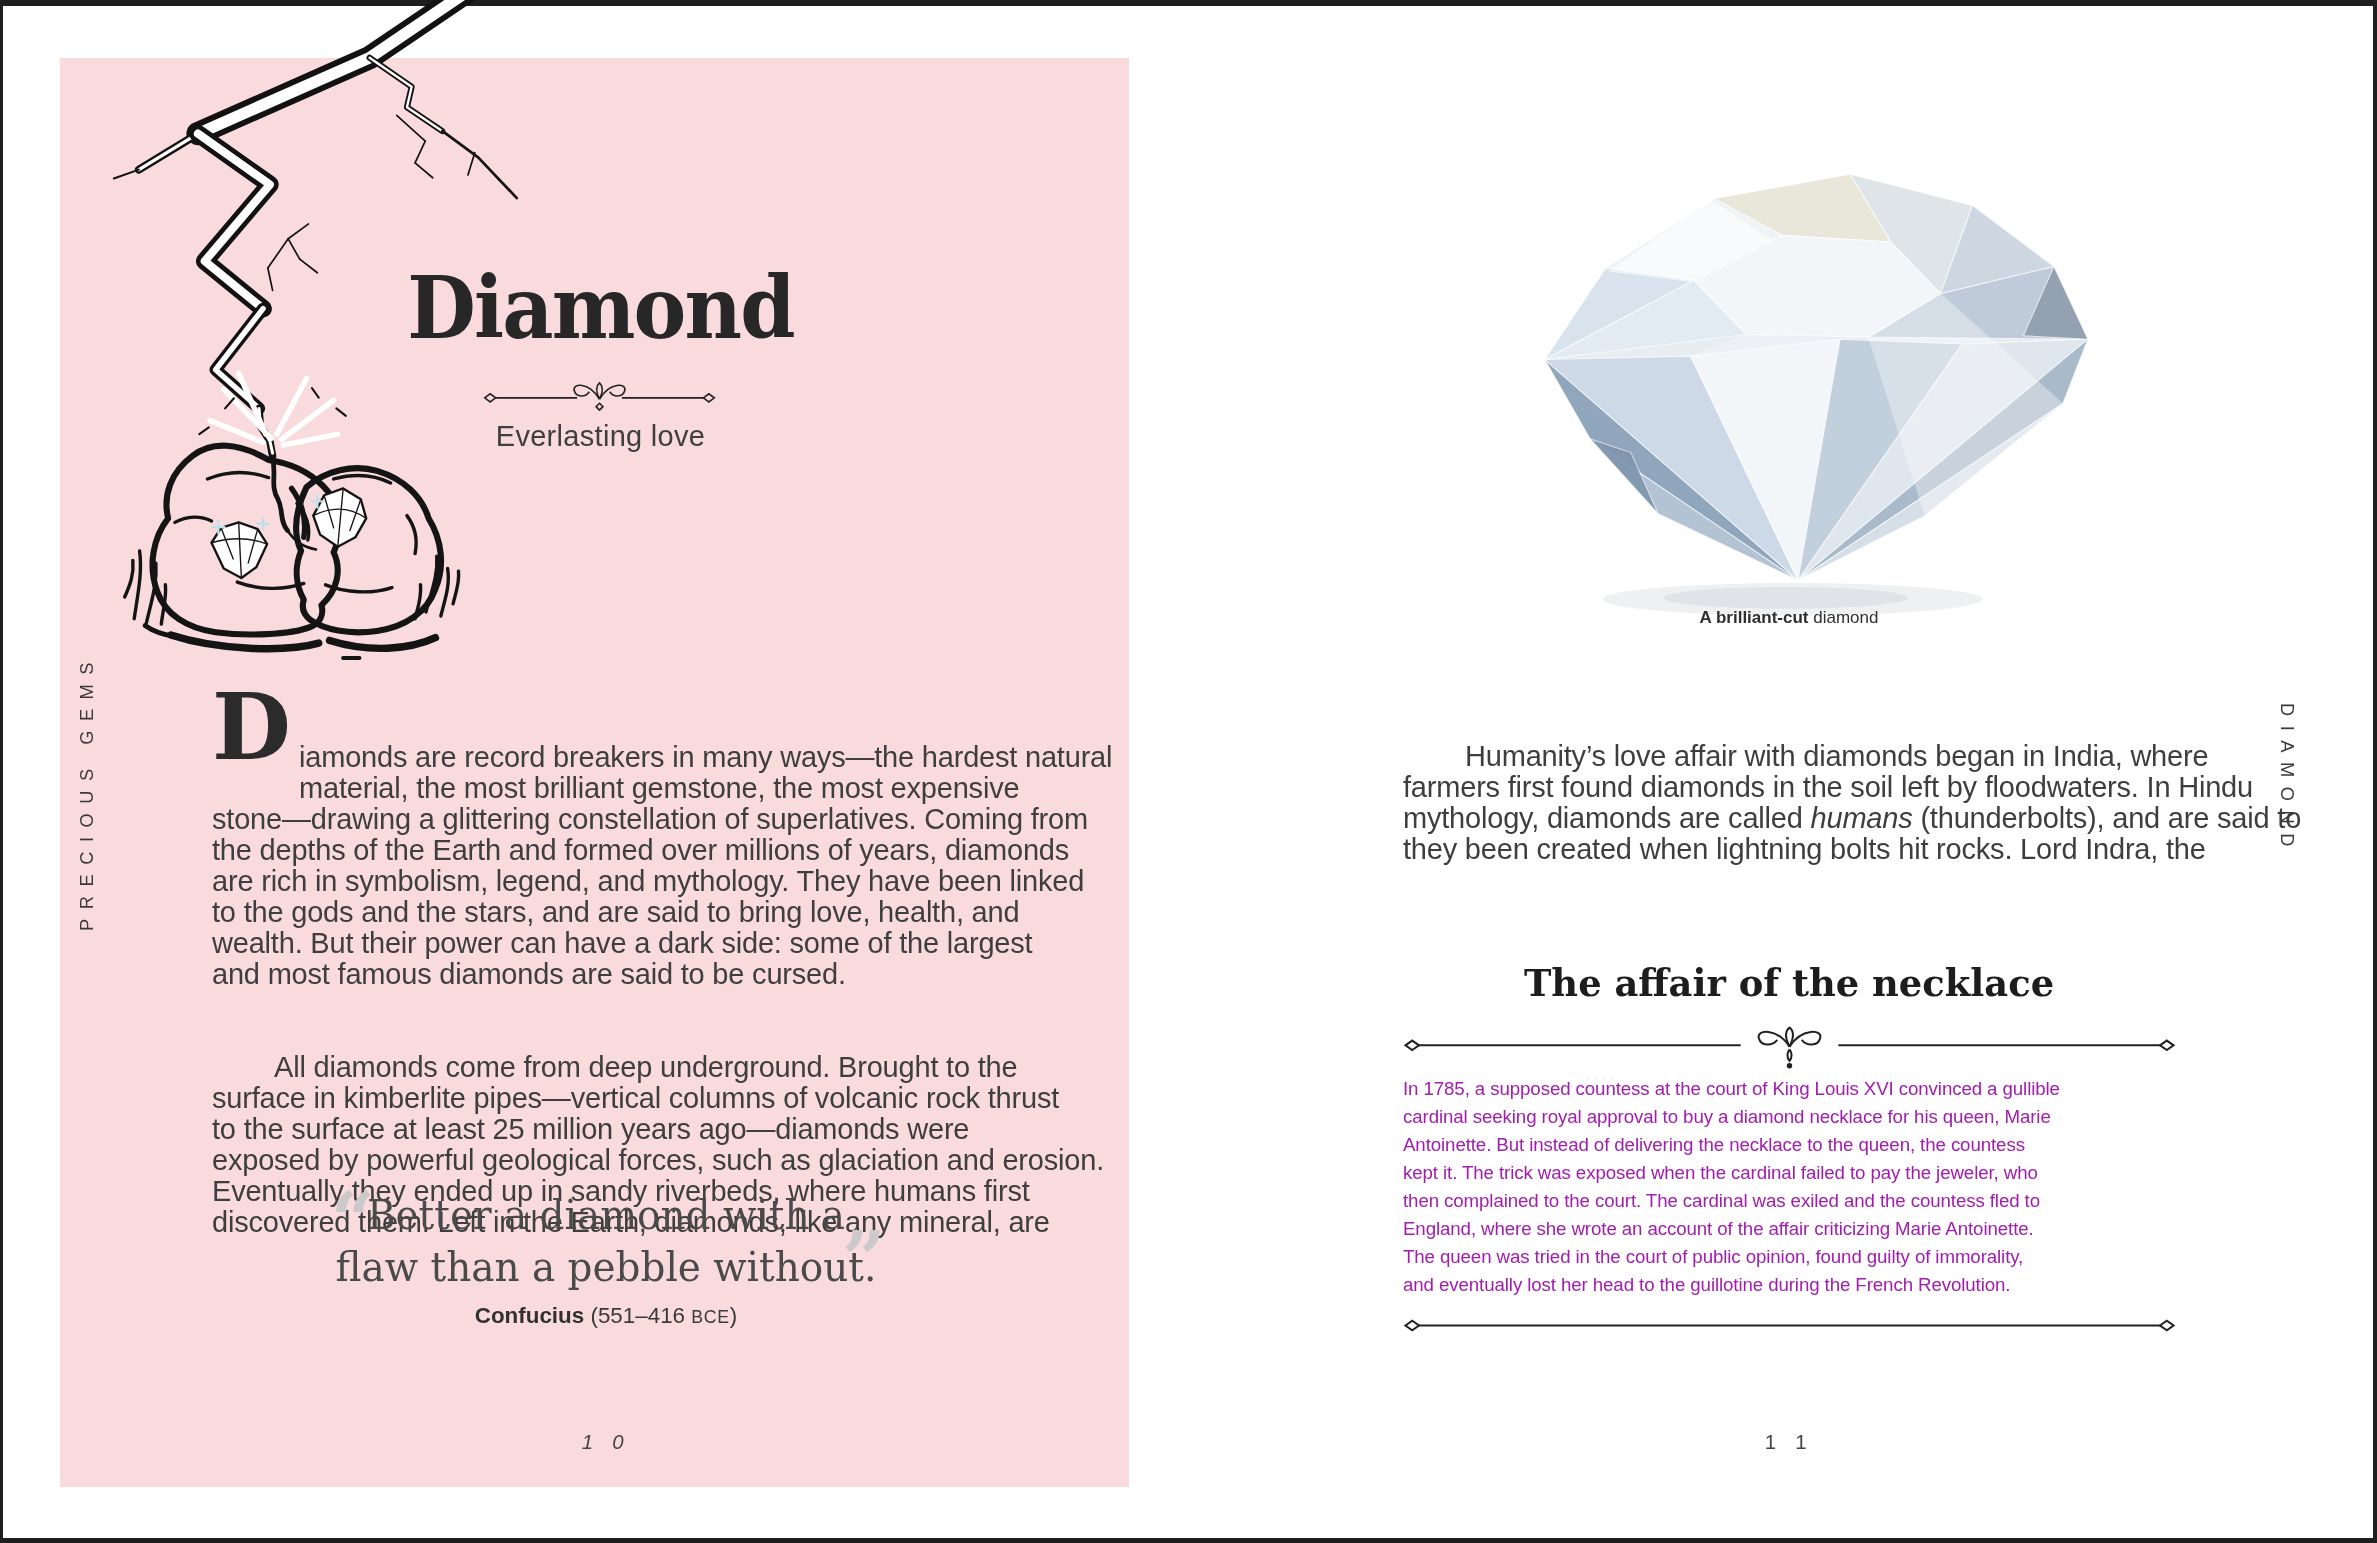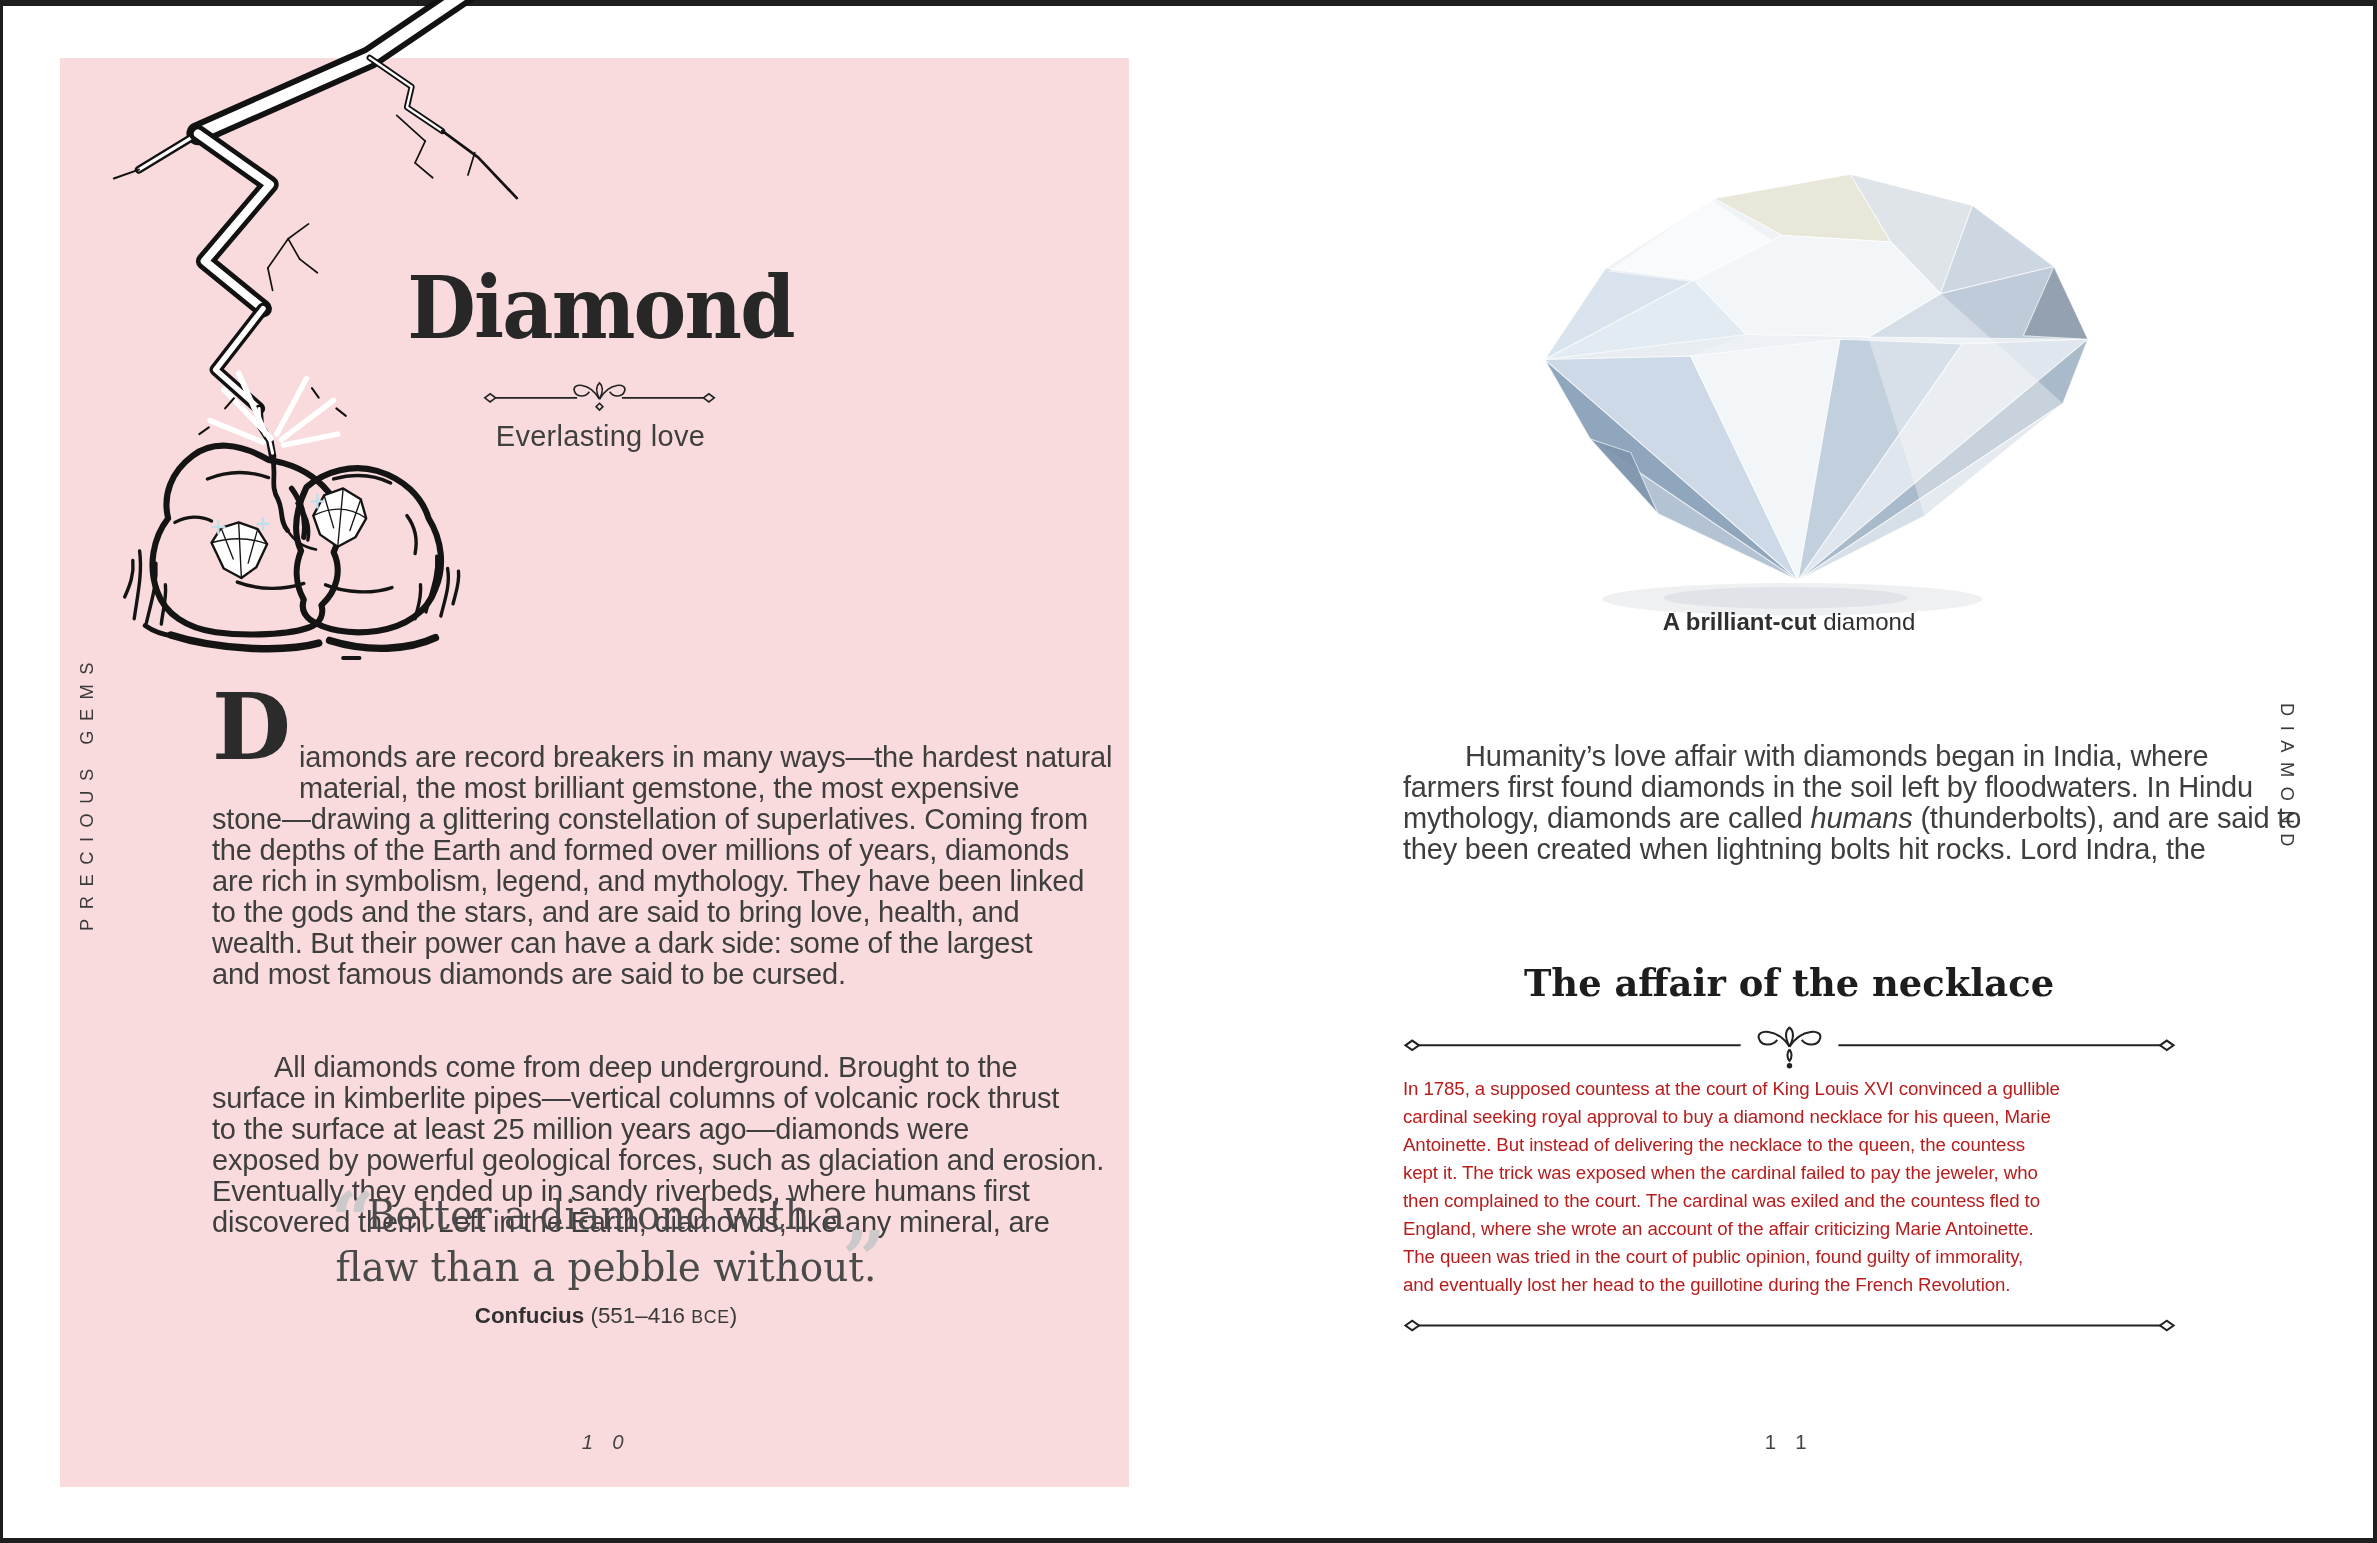--- a/index.html
+++ b/index.html
@@ -42,28 +42,28 @@
   .qmark-close{left:842px;top:1222px;}
   .attribution{left:212px;top:1303px;width:788px;text-align:center;font-size:22.4px;color:#3a3a3a;}
   .attribution b{color:#313131;}
   .era{font-size:17.7px;letter-spacing:0.7px;}
 
   .pagenum{font-size:20.4px;letter-spacing:6.8px;color:#454545;text-align:center;}
   .pagenum-left{left:212px;top:1431px;width:788px;font-style:italic;}
   .pagenum-right{left:1402px;top:1431px;width:774px;}
 
   
-  .caption{left:1402px;top:608px;width:774px;text-align:center;font-size:24px;color:#2f2f2f;}
+  .caption{left:1402px;top:608px;width:774px;text-align:center;font-size:17px;color:#2f2f2f;}
   .body-right{left:1403px;top:679px;width:782px;}
   .italic{font-style:italic;}
 
   .sidebar-title{left:1402px;top:960px;width:774px;text-align:center;
     font-family:"DejaVu Serif",serif;font-weight:700;font-size:38px;color:#1d1d1d;transform:scaleX(.97);}
   .sidebar-body{left:1403px;top:1075px;width:779px;font-size:18.7px;line-height:28px;
-    letter-spacing:-0.1px;color:#b91c1c;white-space:pre;}
+    letter-spacing:-0.1px;color:#a21caf;white-space:pre;}
 
   svg{display:block;}
 </style>
 </head>
 <body>
 
 <div class="edge edge-top"></div>
 <div class="edge edge-bottom"></div>
 <div class="edge edge-left"></div>
 <div class="edge edge-right"></div>

